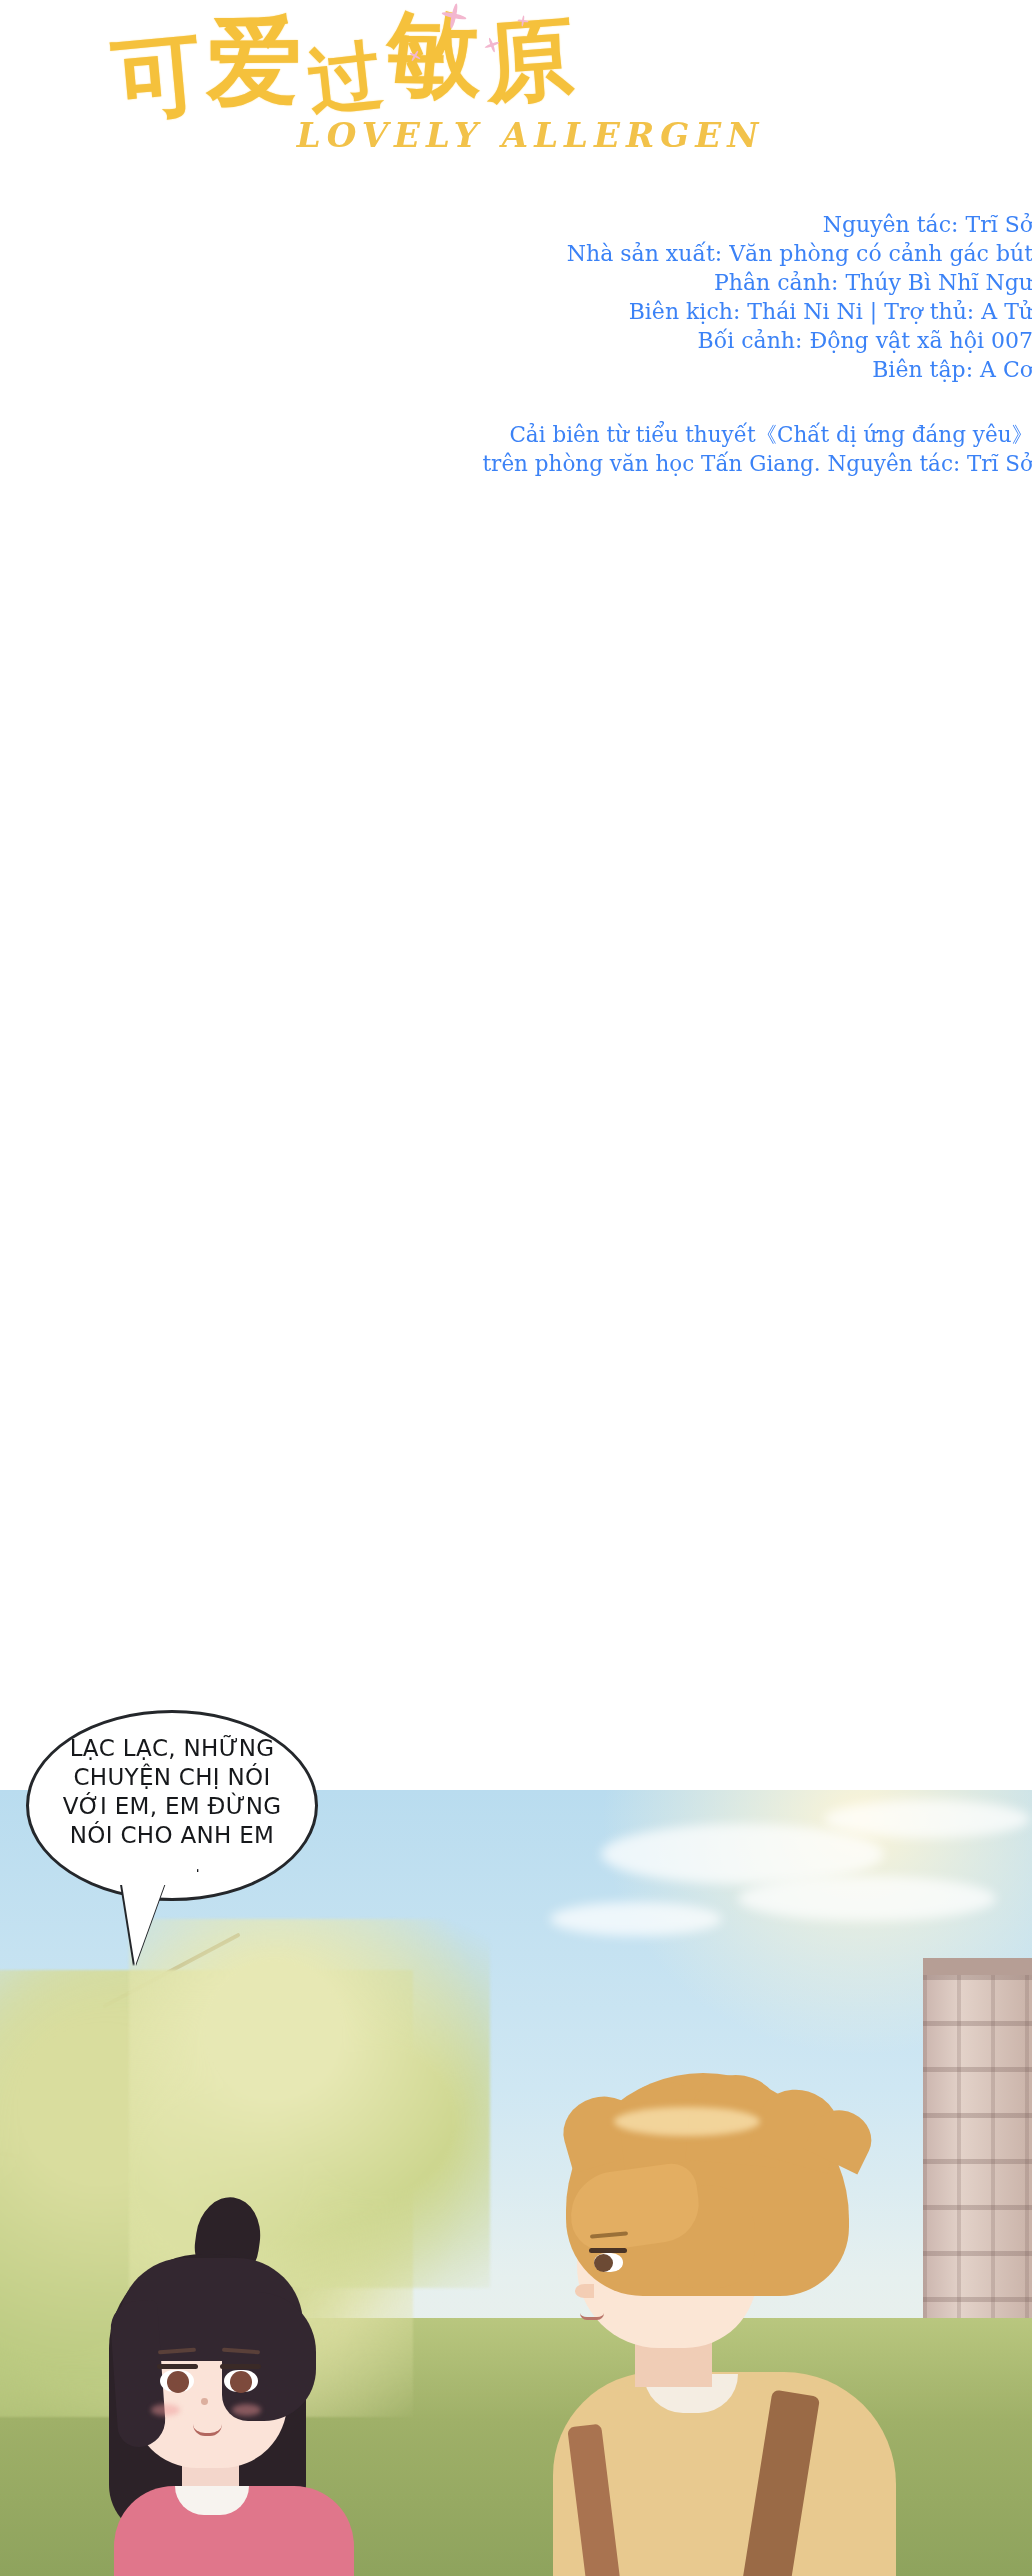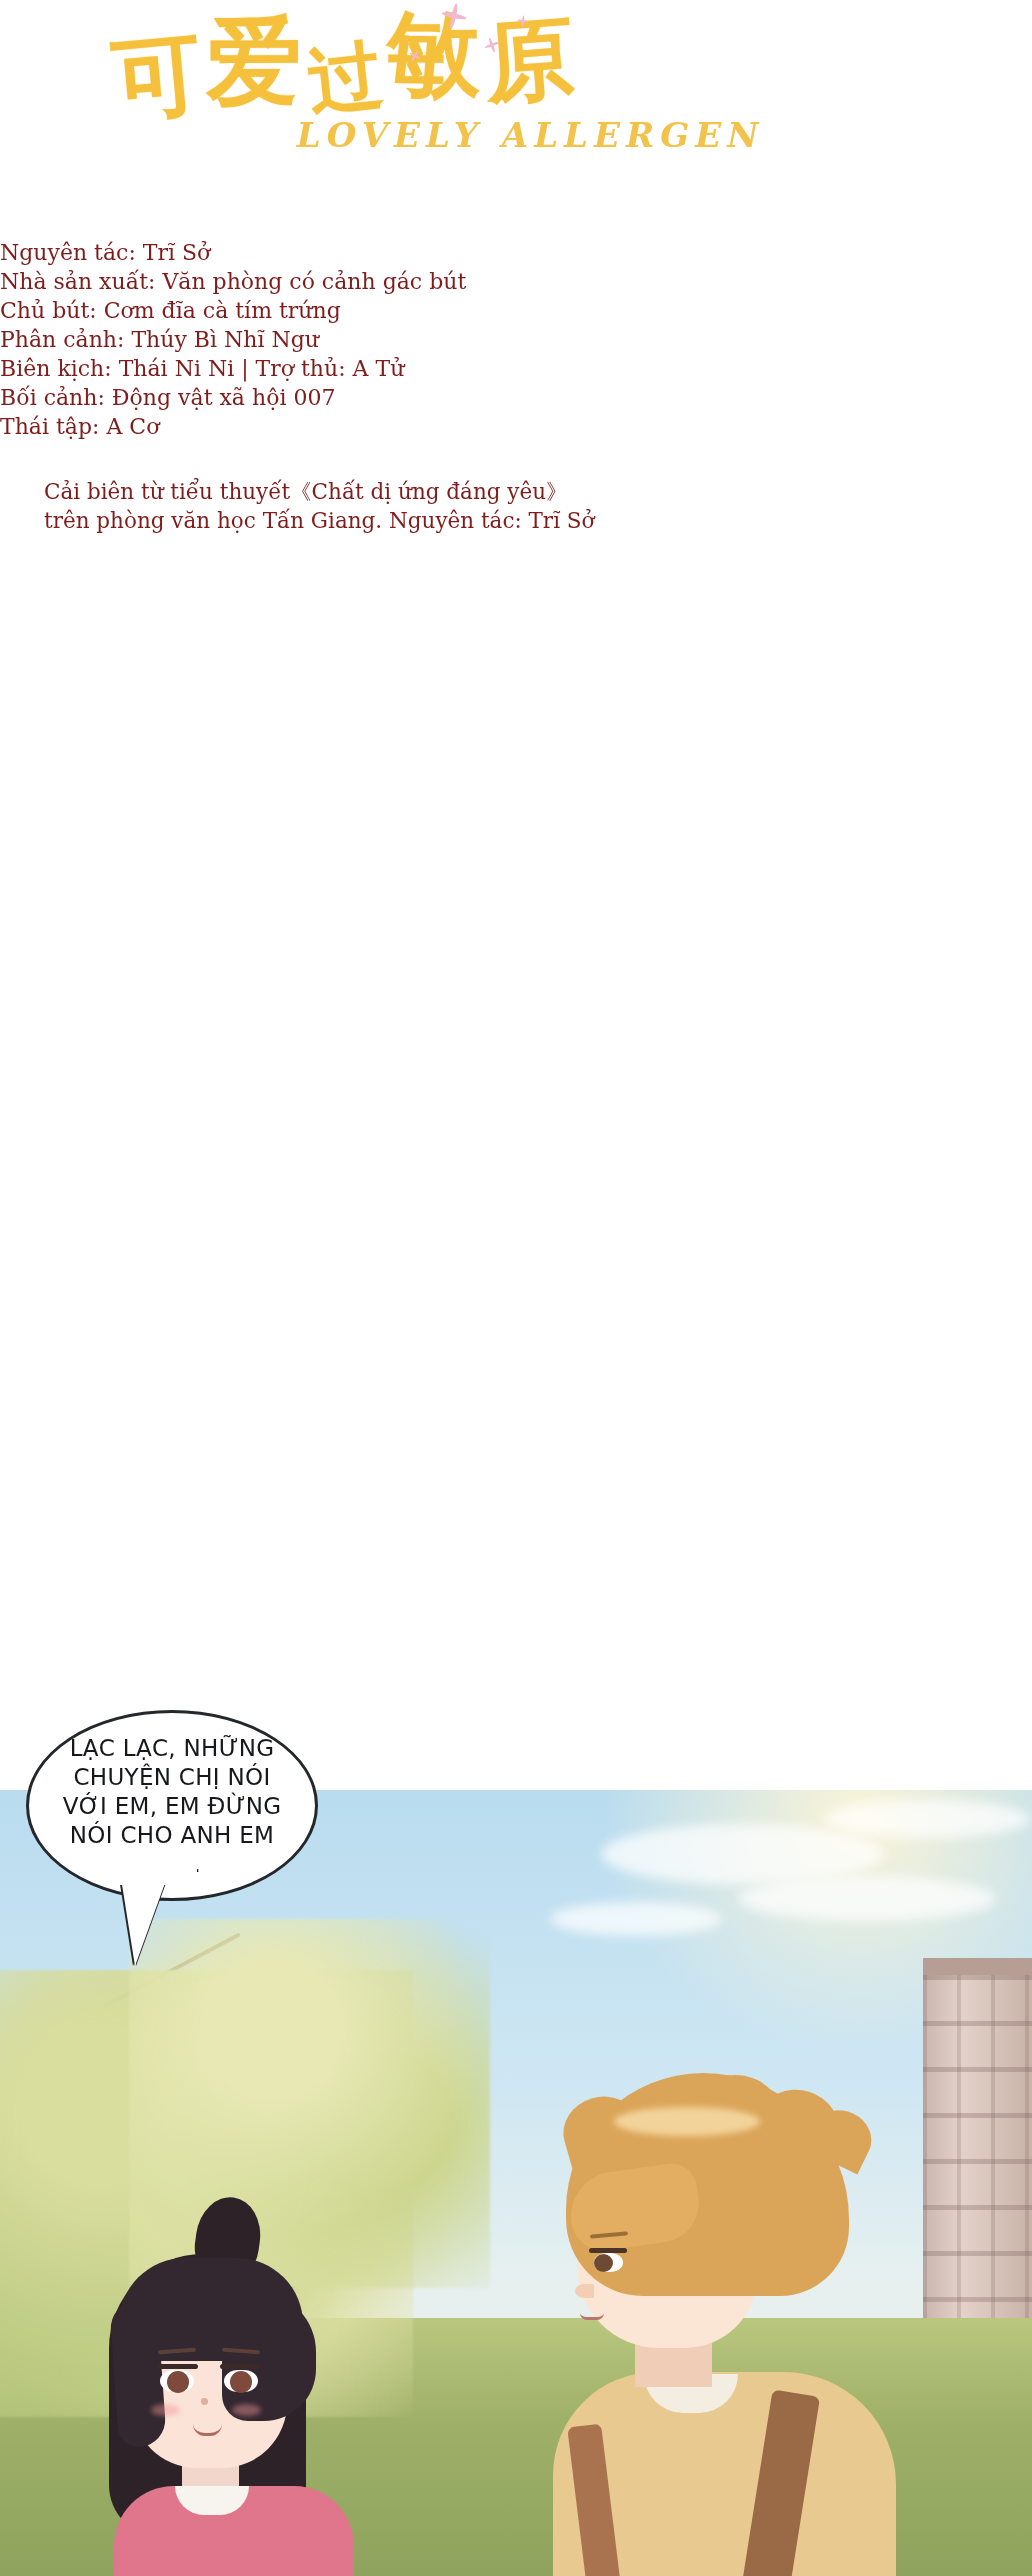--- a/index.html
+++ b/index.html
@@ -80,26 +80,25 @@
   .sp1 { left: 443px; top: 5.2px; transform: scale(1.15) rotate(12deg);}
   .sp2 { left: 481px; top: 34px; transform: scale(.7) rotate(-20deg);}
   .sp3 { left: 404px; top: 45px; transform: scale(.55) rotate(30deg);}
   .sp4 { left: 512px; top: 10.3px; transform: scale(.5) rotate(8deg);}
 
   
   .credits {
     position: absolute;
     top: 210px;
     left: 0; right: 0;
-    text-align: left;
-    color: #7f1d1d;
+    text-align: right;
+    color: #3b82f6;
     font-family: "DejaVu Serif", serif;
     font-size: 22px;
     line-height: 29px;
-    margin-top: 28px;
   }
   .credits .line { white-space: nowrap; }
   .credits .gap { height: 36px; }
   .credits .src { font-size: 21.5px; line-height: 29px; padding-left: 44px; }
 
   
   .panel {
     position: absolute;
     left: 0;
     top: 1790px;
@@ -409,25 +408,24 @@
   <span class="sparkle sp1"></span>
   <span class="sparkle sp2"></span>
   <span class="sparkle sp3"></span>
   <span class="sparkle sp4"></span>
   <div class="logo-en">LOVELY ALLERGEN</div>
 </div>
 
 <div class="credits">
   <div class="line">Nguyên tác: Trĩ Sở</div>
   <div class="line">Nhà sản xuất: Văn phòng có cảnh gác bút</div>
-  <div class="line">Chủ bút: Cơm đĩa cà tím trứng</div>
   <div class="line">Phân cảnh: Thúy Bì Nhĩ Ngư</div>
   <div class="line">Biên kịch: Thái Ni Ni | Trợ thủ: A Tử</div>
   <div class="line">Bối cảnh: Động vật xã hội 007</div>
-  <div class="line">Thái tập: A Cơ</div>
+  <div class="line">Biên tập: A Cơ</div>
   <div class="gap"></div>
   <div class="src">Cải biên từ tiểu thuyết《Chất dị ứng đáng yêu》</div>
   <div class="src">trên phòng văn học Tấn Giang. Nguyên tác: Trĩ Sở</div>
 </div>
 
 <div class="panel">
   <div class="sky"></div>
   <div class="sunray"></div>
   <div class="cloud c1"></div>
   <div class="cloud c2"></div>

